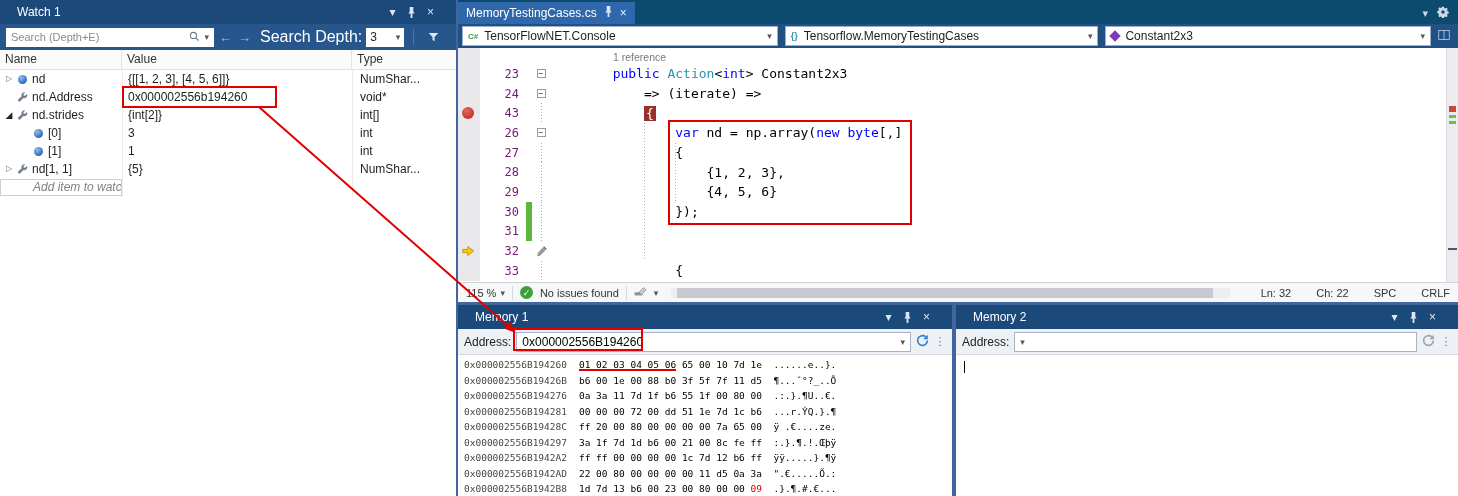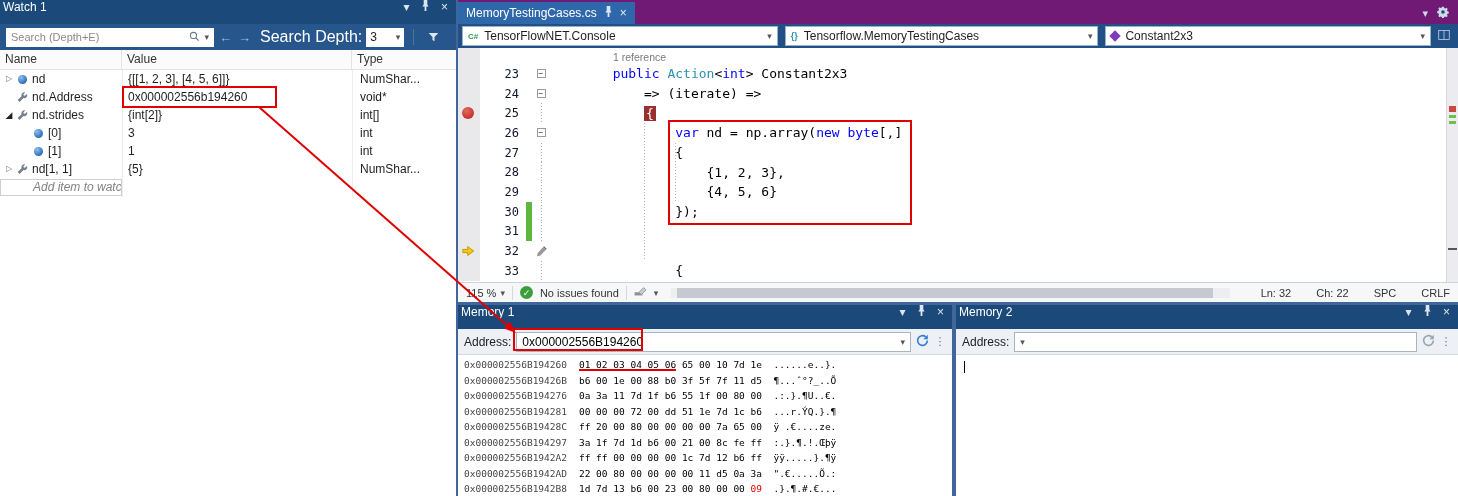--- a/index.html
+++ b/index.html
@@ -5,21 +5,21 @@
   *{margin:0;padding:0;box-sizing:border-box;}
   html,body{width:1458px;height:496px;}
   body{position:relative;background:#40669b;font-family:"Liberation Sans",sans-serif;overflow:hidden;}
   .panel{position:absolute;display:flex;flex-direction:column;background:#fff;overflow:hidden;}
   #watch{left:0;top:0;width:456px;height:496px;}
   #editor{left:458px;top:0;width:1000px;height:302px;}
   #mem1{left:458px;top:305px;width:494px;height:191px;}
   #mem2{left:956px;top:305px;width:502px;height:191px;}
 
   
-  .tbar{height:24px;background:#1b4a7a;display:flex;align-items:flex-start;color:#fff;font-size:12px;padding:0 3px;flex:0 0 auto;}
+  .tbar{height:24px;background:#1b4a7a;display:flex;align-items:center;color:#fff;font-size:12px;padding:0 17px;flex:0 0 auto;}
   .tbar .sp{flex:1;}
   .tbtn{width:17px;text-align:center;color:#dce6f2;font-size:12px;margin-left:2px;display:inline-flex;align-items:center;justify-content:center;}
 
   
   #watch-search{height:26px;background:#27568c;display:flex;align-items:center;padding:0 6px;gap:4px;flex:0 0 auto;}
   .search-box{width:208px;height:19px;background:#fff;display:flex;align-items:center;font-size:11px;color:#8a8a8a;padding:0 5px;gap:4px;}
   .search-box .sp{flex:1;}
   .chev{font-size:9px;color:#555;}
   .nav-ar{color:#a9bdd6;font-size:13px;width:15px;text-align:center;}
   .depth-label{color:#fff;font-size:16px;margin-left:4px;white-space:nowrap;}
@@ -39,41 +39,41 @@
   .wc-type{flex:1;padding-left:8px;}
   .windent{display:inline-block;height:1px;}
   .wexp{width:12px;font-size:8px;color:#777;text-align:center;flex:0 0 auto;}
   .wexp.expanded{color:#222;font-size:9px;}
   .wicon{width:14px;display:inline-flex;align-items:center;justify-content:center;margin-right:3px;flex:0 0 auto;}
   .ic-sphere{width:9px;height:9px;border-radius:50%;background:radial-gradient(circle at 35% 30%,#8cc0ef,#2a66b4 75%);display:inline-block;}
   .wrow.ph .wc-name{border:1px solid #cfcfcf;height:17px;}
   .wrow.ph .wname-label{font-style:italic;color:#828282;}
 
   
-  #tabbar{height:24px;background:#701a75;display:flex;align-items:flex-end;flex:0 0 auto;}
+  #tabbar{height:24px;background:#0c4a6e;display:flex;align-items:flex-end;flex:0 0 auto;}
   .tab{height:22px;background:#2f67ab;color:#fff;font-size:12px;display:flex;align-items:center;padding:0 8px;gap:7px;}
   .tab-close{color:#e6eefa;font-size:12px;}
   #tabbar .rightic{margin-left:auto;display:flex;align-items:center;gap:9px;padding:0 9px 4px 0;color:#cdd9e8;font-size:11px;}
   #navbar{height:24px;background:#205086;display:flex;align-items:center;padding:0 4px;gap:7px;flex:0 0 auto;}
   .combo{height:20px;background:#fff;border:1px solid #9ab0c8;display:flex;align-items:center;font-size:12px;color:#1e1e1e;padding:0 5px;gap:6px;}
   .combo .lbl{overflow:hidden;white-space:nowrap;}
   .combo .chev{margin-left:auto;}
   #combo1{width:320px;}#combo2{width:318px;}#combo3{width:330px;}
   .cs-ic{font-size:8px;font-weight:bold;color:#2e9b4e;}
   .cls-ic{font-size:9px;font-weight:bold;color:#2b91af;}
   .mth-ic{width:8px;height:8px;background:#7e3ab8;transform:rotate(45deg);display:inline-block;flex:0 0 auto;}
   #split-ic{margin-left:auto;margin-right:4px;}
 
   #editor-body{flex:1;position:relative;background:#fff;overflow:hidden;}
   .cline{display:flex;height:19.7px;align-items:center;}
   .cline.lens{height:16px;}
   .m-bp{width:22px;align-self:stretch;background:#e9e9ec;position:relative;flex:0 0 auto;}
   .bp-dot{position:absolute;left:4px;top:50%;transform:translateY(-50%);width:12px;height:12px;border-radius:50%;background:radial-gradient(circle at 38% 32%,#e06a5f,#c8342c 70%);}
   .cur-arrow{position:absolute;left:4px;top:50%;transform:translateY(-50%);}
-  .m-num{width:46px;text-align:right;padding-right:7px;color:#0f172a;font:12px "DejaVu Sans Mono",monospace;flex:0 0 auto;}
+  .m-num{width:46px;text-align:right;padding-right:7px;color:#701a75;font:12px "DejaVu Sans Mono",monospace;flex:0 0 auto;}
   .m-chg{width:6px;align-self:stretch;flex:0 0 auto;}
   .m-chg.green{background:#5eb63f;}
   .m-fold{width:18px;align-self:stretch;flex:0 0 auto;display:flex;align-items:center;justify-content:center;}
   .m-fold.fold-line{background-image:repeating-linear-gradient(to bottom,#a9a9a9 0 1px,transparent 1px 3px);background-size:1px 100%;background-position:center top;background-repeat:no-repeat;}
   .fold-box{width:9px;height:9px;border:1px solid #9a9a9a;background:#fff;font:8px/7px "DejaVu Sans Mono",monospace;color:#333;text-align:center;display:inline-block;}
   .m-text{flex:1;font:13px "DejaVu Sans Mono",monospace;white-space:pre;color:#000;}
   .seg-p{color:#000;}
   .seg-kw{color:#0000ff;}
   .seg-ty{color:#2b91af;}
   .seg-hl{background:#f2e40f;color:#000;}
@@ -308,21 +308,21 @@
           <span class="m-chg"></span>
           <span class="m-fold">
             <span class="fold-box">−</span>
           </span>
           <span class="m-text"><span class="seg-p">            =&gt; (iterate) =&gt;</span></span>
         </div>
         <div class="cline">
           <span class="m-bp">
             <span class="bp-dot"></span>
           </span>
-          <span class="m-num">25</span>
+          <span class="m-num">43</span>
           <span class="m-chg"></span>
           <span class="m-fold fold-line"></span>
           <span class="m-text"><span class="seg-p">            </span><span class="seg-bp">{</span></span>
         </div>
         <div class="cline">
           <span class="m-bp"></span>
           <span class="m-num">26</span>
           <span class="m-chg"></span>
           <span class="m-fold">
             <span class="fold-box">−</span>

